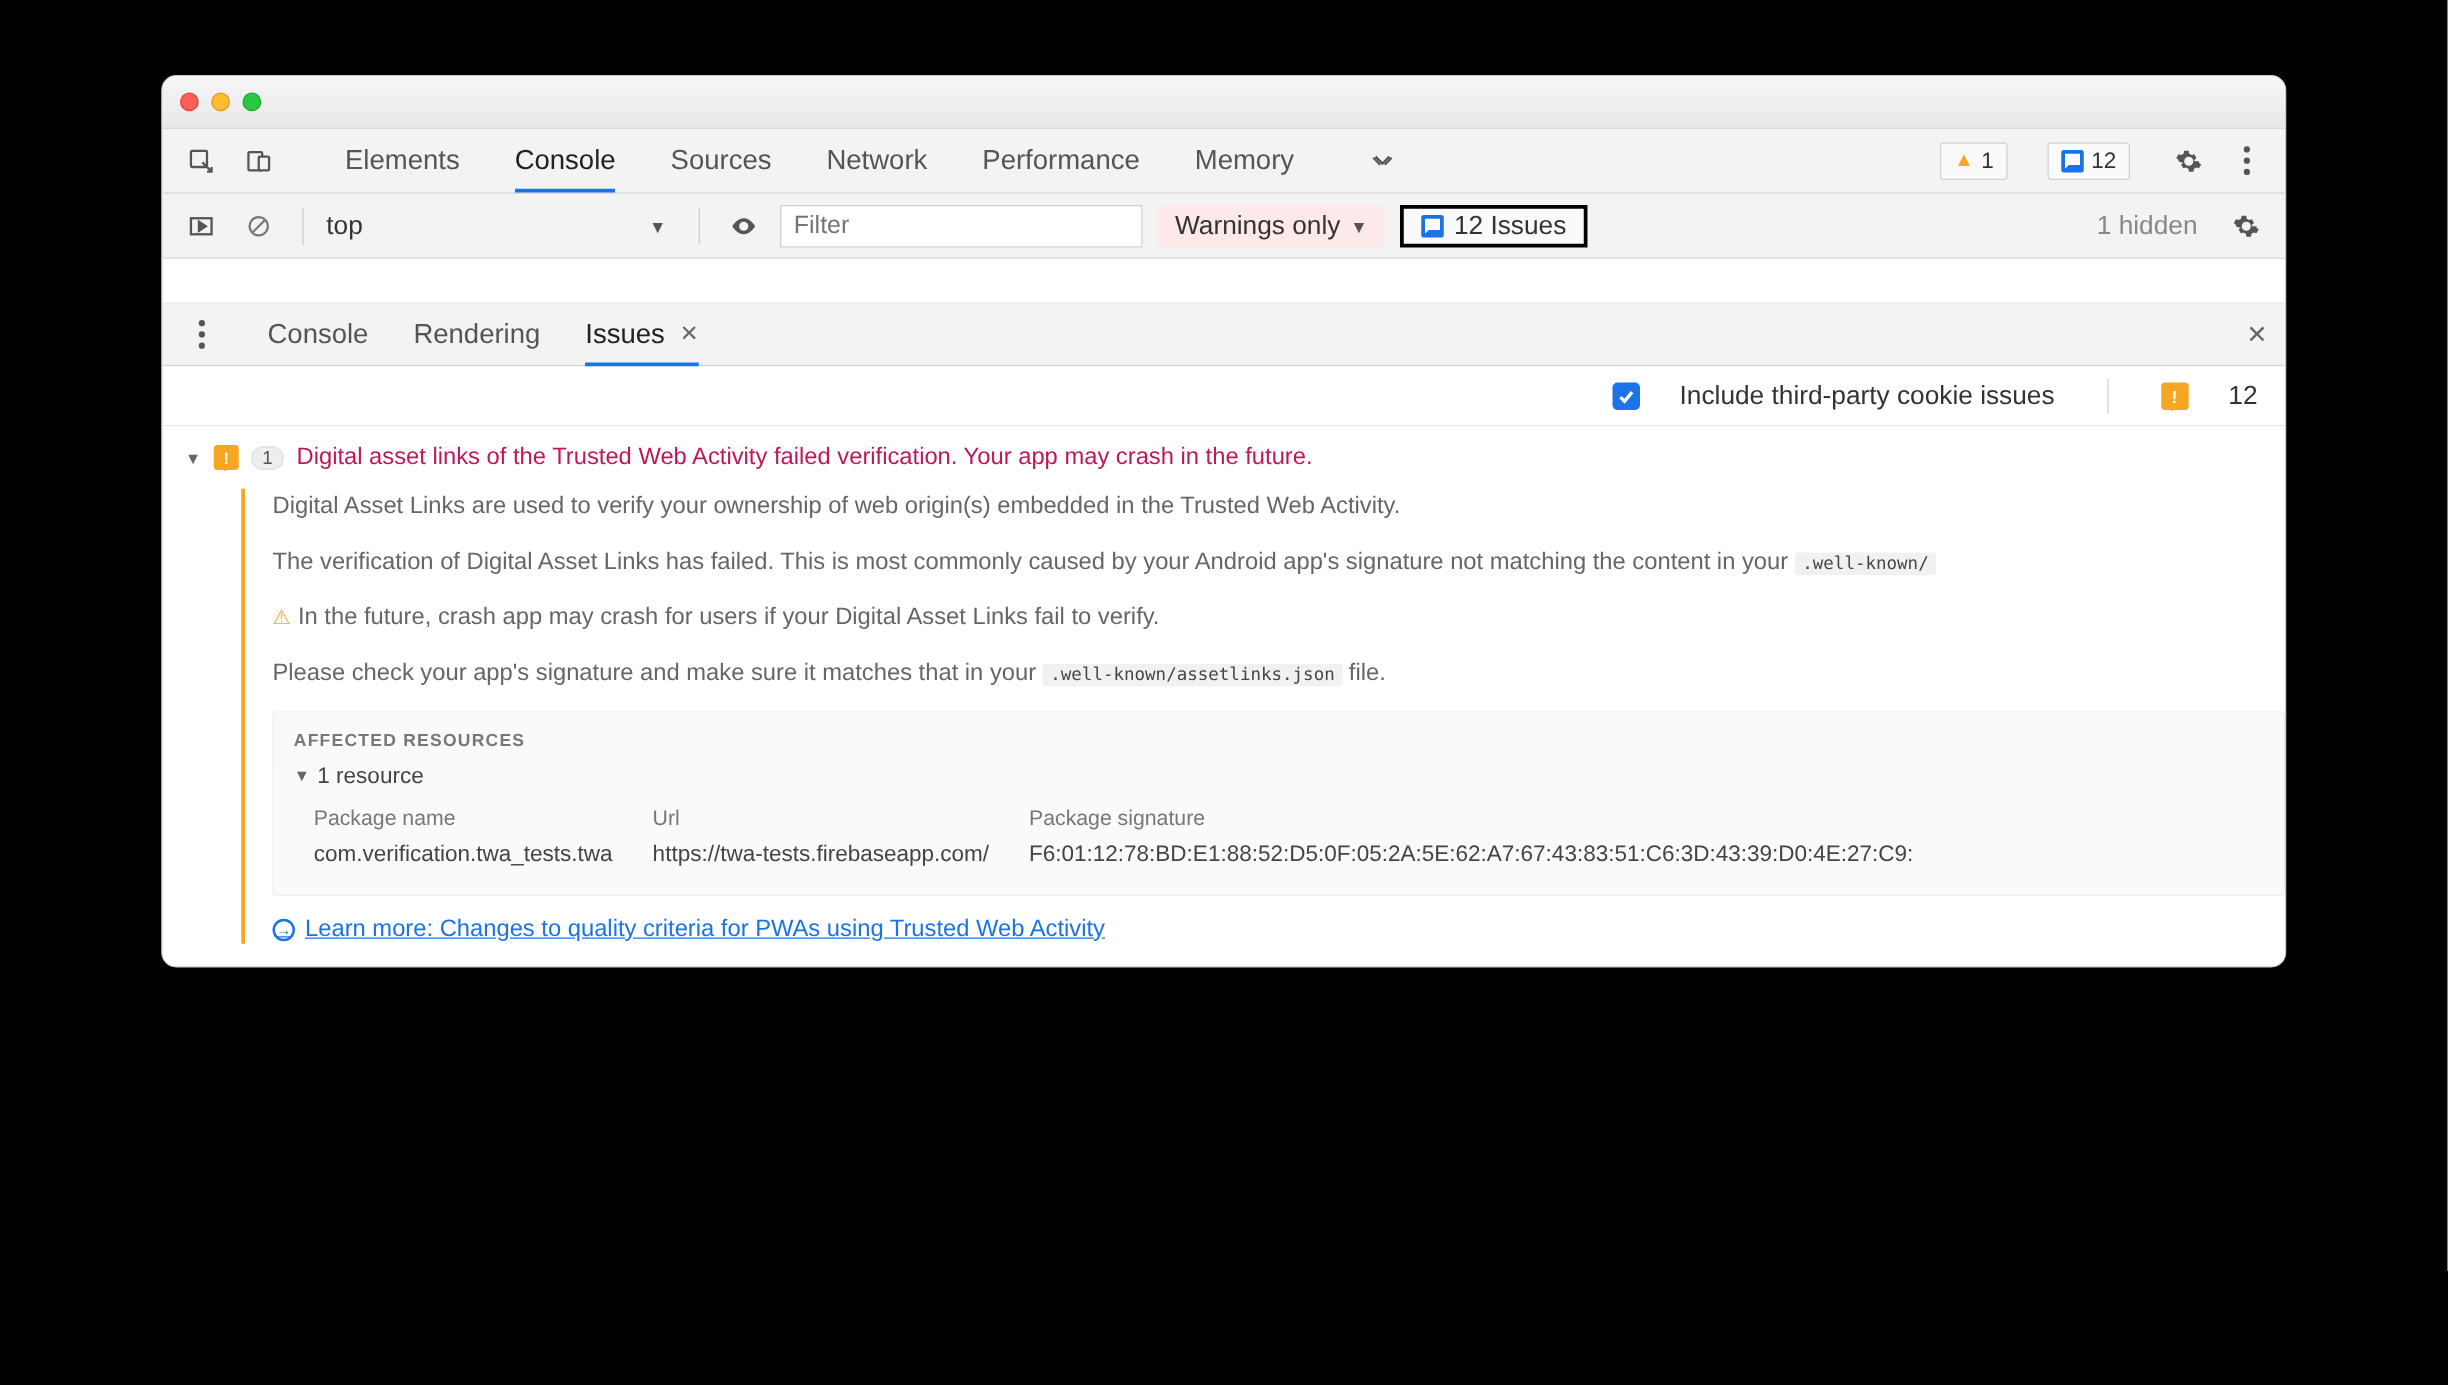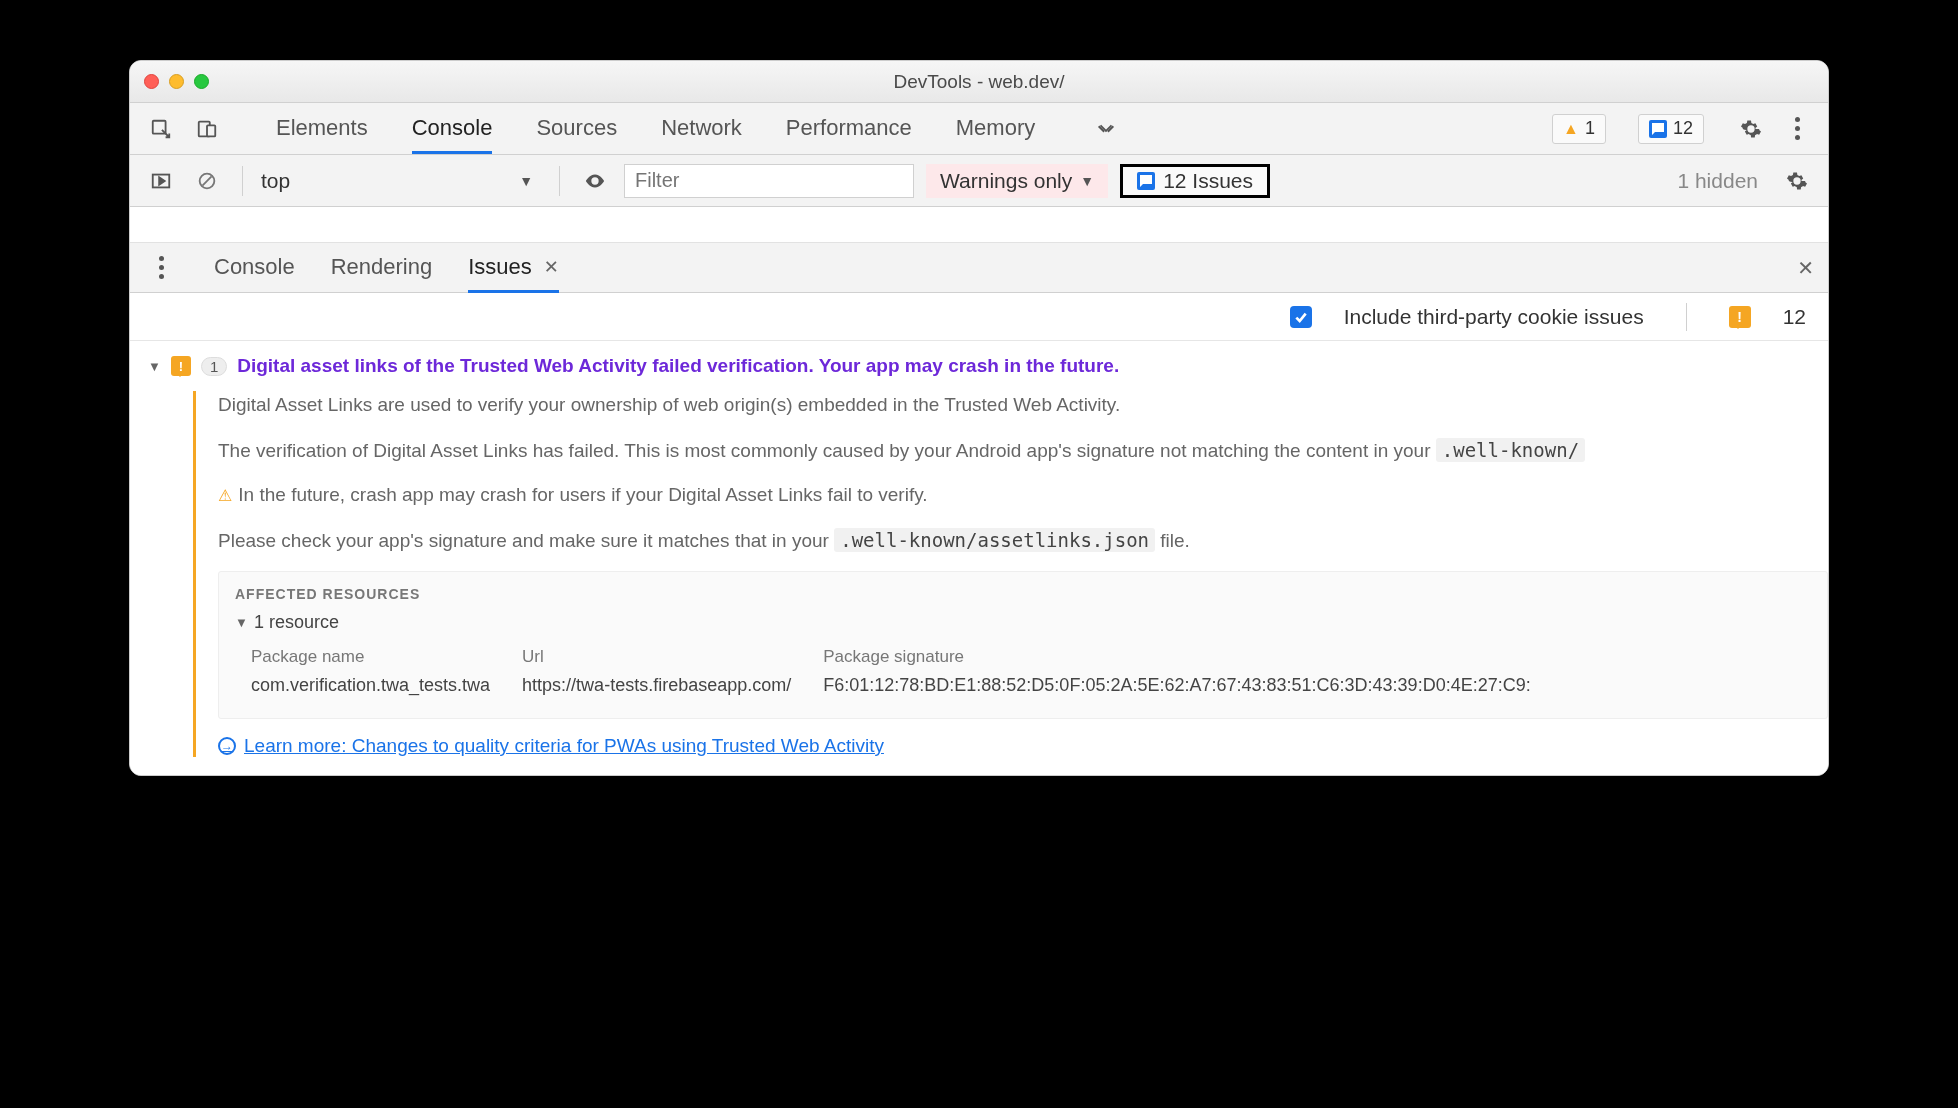--- a/index.html
+++ b/index.html
@@ -95,25 +95,25 @@
   .include-row .divider{ width:1px; height:28px; background:#d0d0d0; margin:0 10px;}
   .checkbox-check { width:22px;height:22px;border-radius:4px;background:#1a73e8;display:inline-flex;align-items:center;justify-content:center;}
   .checkbox-check svg{width:16px;height:16px;}
   .orange-speech { display:inline-flex; width:22px; height:22px; background:#f5a623; border-radius:3px; align-items:center; justify-content:center; color:#fff; position:relative;}
   .orange-speech::after{content:"";position:absolute;bottom:-5px;left:5px;border:4px solid transparent;border-top-color:#f5a623;}
   
   .issue-area { background:#fff; padding: 10px 0 18px 18px; font-size:19px; color:#444; position:relative;}
   .issue-header { display:flex; align-items:center; gap:10px; padding: 4px 0 14px;}
   .caret-down { font-size:13px; color:#666;}
   .count-pill { background:#eee; border:1px solid #ddd; border-radius:10px; padding:0 8px; font-size:15px; color:#555; min-width:22px; text-align:center;}
-  .issue-title { font-weight:700; color:#6d28d9;}
+  .issue-title { font-weight:400; color:#be185d;}
   .issue-body { margin-left:45px; border-left:3px solid #f5a623; padding-left:22px; display:flex; flex-direction:column; gap:16px;}
   .p-line { color:#666; line-height:1.5;}
   .p-line .warn-tri{ margin-right:6px;}
-  code.inline { background:#f1f1f1; padding:1px 6px; border-radius:3px; font-family: Menlo, Consolas, monospace; font-size:19px; color:#444;}
+  code.inline { background:#f1f1f1; padding:1px 6px; border-radius:3px; font-family: Menlo, Consolas, monospace; font-size:14px; color:#444;}
   .affected-section { background:#fafafa; border:1px solid #eee; border-radius:3px; padding:14px 16px 18px; }
   .aff-heading { font-size:14px; letter-spacing:1px; color:#777; font-weight:600;}
   .res-toggle { margin-top:10px; font-size:18px; color:#444; display:flex; align-items:center; gap:6px;}
   .res-table { margin-top:8px; margin-left:14px;}
   .res-table th { text-align:left; font-weight:400; color:#777; font-size:17px; padding: 4px 30px 4px 0;}
   .res-table td { font-size:18px; color:#444; padding: 2px 30px 2px 0; white-space:nowrap;}
   .learn-link { color:#1a73e8; text-decoration:underline; display:flex; align-items:center; gap:8px;}
   .link-circle { width:18px; height:18px; border:2px solid #1a73e8; border-radius:50%; display:inline-flex; align-items:center; justify-content:center; font-size:12px; color:#1a73e8; flex-shrink:0;}
   .kebab { display:flex; flex-direction:column; gap:4px; }
   .kebab span{ width:5px;height:5px;border-radius:50%;background:#555;}
@@ -122,21 +122,20 @@
 <body>
 
 <div class="window">
 
   <div class="titlebar">
     <div class="traffic">
       <div class="dot red"></div>
       <div class="dot yellow"></div>
       <div class="dot green"></div>
     </div>
-    <div class="title-text">DevTools - web.dev/</div>
   </div>
 
   <div class="tabsrow">
     <span class="iconbtn">
       <svg viewBox="0 0 24 24" fill="none" stroke="#555" stroke-width="2">
           <rect x="3" y="3" width="14" height="14" rx="1"></rect>
           <path d="M13 13 L21 21 M21 17 L21 21 L17 21"></path>
         </svg>
     </span>
     <span class="iconbtn">

